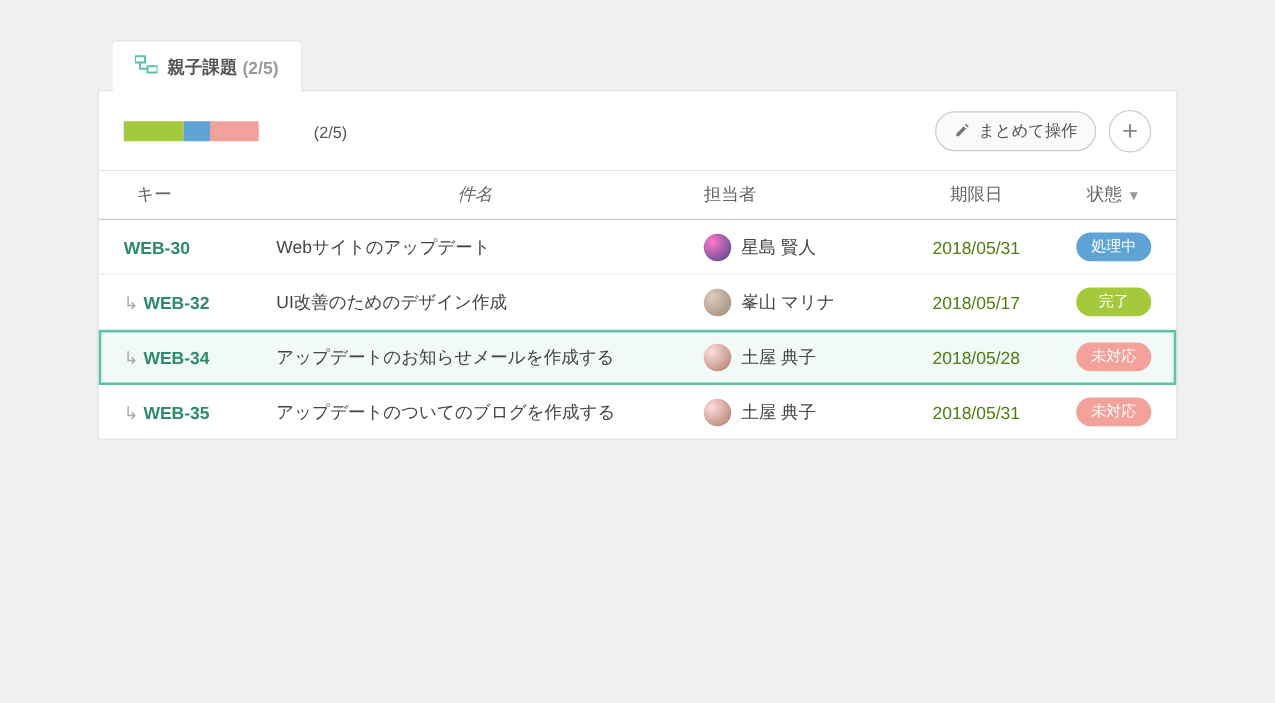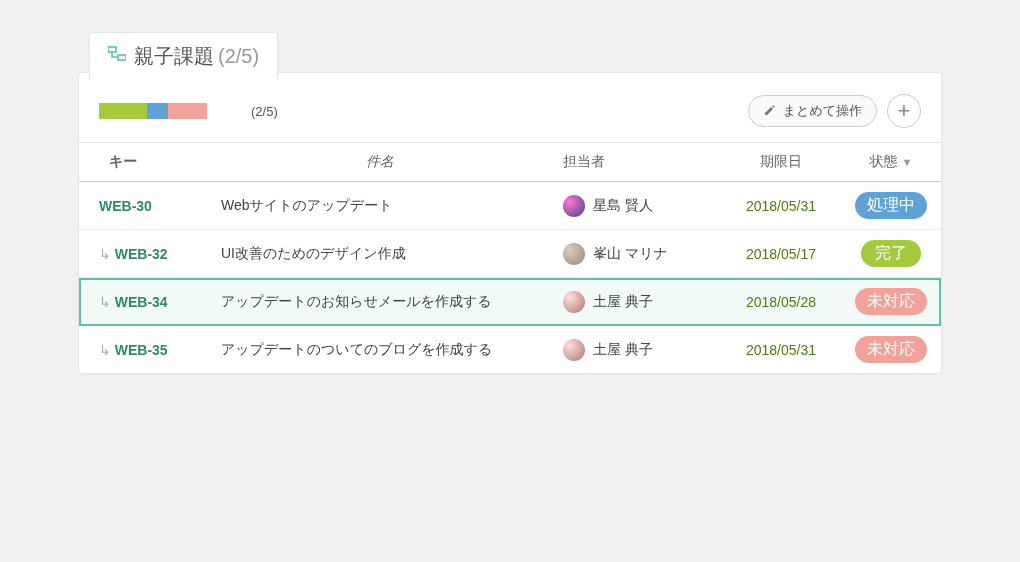--- a/index.html
+++ b/index.html
@@ -27,22 +27,23 @@
       padding: 10px 18px;
       border: 1px solid #e5e5e5;
       border-bottom: none;
       border-top-left-radius: 4px;
       border-top-right-radius: 4px;
       background: #fff;
       margin-left: 10px;
       margin-top: -1px;
       position: relative;
       top: -40px;
-      font-size: 20px;
+      font-size: 14px;
       color: #555;
+      font-weight: bold;
     }
     .tab svg { margin-right: 8px; }
     .tab .count { color: #999; margin-left: 4px; }
 
     .toolbar {
       display: flex;
       align-items: center;
       justify-content: space-between;
       padding: 14px 20px;
       border-bottom: 1px solid #e5e5e5;
@@ -138,28 +139,28 @@
     .av3 { background: radial-gradient(circle at 30% 30%, #dcb, #987); }
     .av4 { background: radial-gradient(circle at 30% 30%, #aef, #358); }
     .av5 { background: radial-gradient(circle at 30% 30%, #fdd, #a76); }
 
     .status-pill {
       display: inline-block;
       min-width: 60px;
       padding: 3px 12px;
       border-radius: 14px;
       color: #fff;
-      font-size: 16px;
+      font-size: 12px;
       text-align: center;
     }
     .st-processing { background: #5fa3d6; }
     .st-done       { background: #a5c93d; }
     .st-pending    { background: #f2a19b; }
 
-    .col-key   { width: 130px; font-weight: bold; }
+    .col-key   { width: 130px; }
     .col-subj  { width: auto; font-style: italic; }
     .col-assn  { width: 170px; }
     .col-date  { width: 120px; }
     .col-state { width: 100px; text-align: center !important; }
     th.col-key   { padding-left: 30px; }
     td.date-cell { color:#4d7c0f; text-align:center; }
     td.state-cell { text-align:center; }
     th.col-state { text-align: center; }
     .sort-ind { color:#999; font-size:11px; }
   </style>

